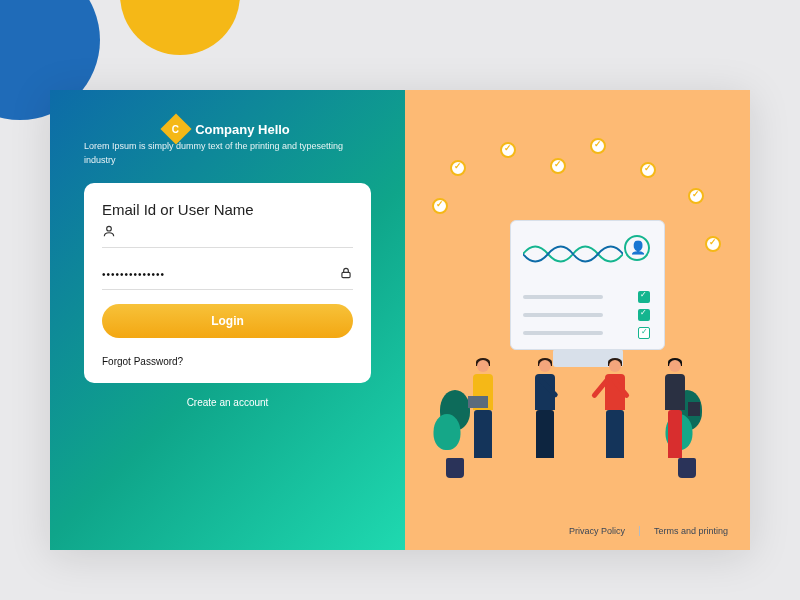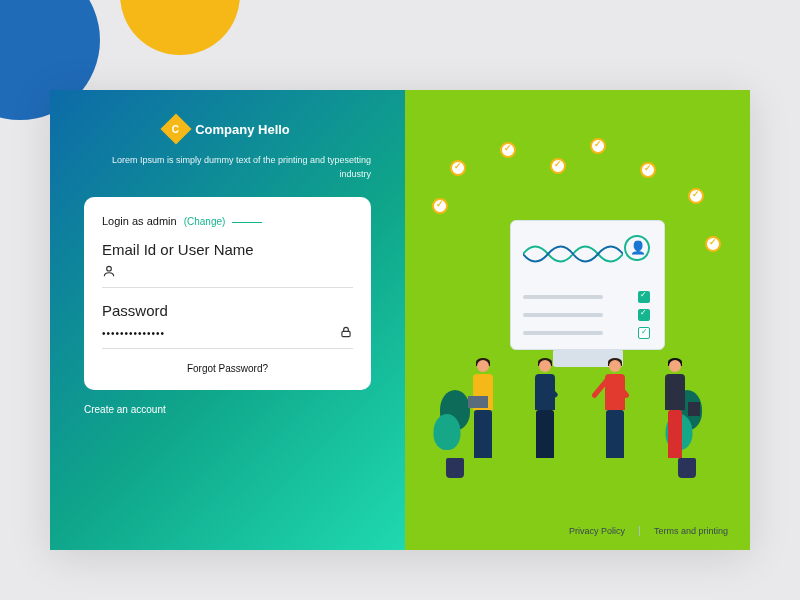--- a/index.html
+++ b/index.html
@@ -43,21 +43,21 @@
 .logo-row { display: flex; align-items: center; gap: 8px; justify-content: center; }
 .logo-mark {
   width: 22px; height: 22px;
   background: #f5b817;
   transform: rotate(45deg);
   display: flex; align-items: center; justify-content: center;
   font-size: 10px; font-weight: 700; color: #fff;
 }
 .logo-mark span { transform: rotate(-45deg); }
 .logo-text { font-size: 13px; font-weight: 700; }
-.tagline { font-size: 9px; text-align: right; margin-top: 14px; opacity: 0.9; line-height: 1.5; }
+.tagline { font-size: 9px; text-align: left; margin-top: 0; opacity: 0.9; line-height: 1.5; }
 .form-card {
   background: #fff;
   border-radius: 10px;
   margin-top: 16px;
   padding: 18px 18px 16px;
   color: #111;
 }
 .login-as { font-size: 11px; font-weight: 500; margin-bottom: 14px; }
 .change-link { color: #14b58f; font-size: 10px; margin-left: 4px; }
 .field-label { font-size: 15px; color: #222; margin-bottom: 2px; }
@@ -74,25 +74,25 @@
   width: 100%;
   background: linear-gradient(180deg, #f7c23a, #f3a712);
   border: none;
   color: #fff;
   font-weight: 600;
   font-size: 12px;
   padding: 10px;
   border-radius: 22px;
   cursor: pointer;
 }
-.forgot { text-align: center; font-size: 10px; margin-top: 10px; color: #111; cursor: pointer; }
-.create-acc { font-size: 10px; margin-top: 14px; color: #fff; cursor: pointer; }
+.forgot { font-size: 10px; margin-top: 18px; color: #111; cursor: pointer; }
+.create-acc { text-align: center; font-size: 10px; margin-top: 14px; color: #fff; cursor: pointer; }
 .right-panel {
   flex: 1;
-  background: #84cc16;
+  background: #fdba74;
   position: relative;
 }
 .illus {
   position: absolute;
   top: 110px; left: 35px;
   width: 280px; height: 260px;
 }
 .monitor {
   position: absolute;
   top: 20px; left: 70px;
@@ -158,47 +158,42 @@
   <div class="left-panel">
     <div class="logo-row">
       <div class="logo-mark">
           <span>C</span>
         </div>
       <div class="logo-text">Company Hello</div>
     </div>
     <div class="tagline">Lorem Ipsum is simply dummy text of the printing and typesetting industry</div>
 
     <div class="form-card">
-      <div class="login-as">
-        <span>Login as admin</span>
-        <span class="change-link">(Change)</span>
-        <span class="underline-slot"></span>
-      </div>
 
       <div class="field-label">Email Id or User Name</div>
       <div class="input-row">
         <span class="input-icon">
           <svg width="14" height="14" viewBox="0 0 24 24" fill="none" stroke="#111" stroke-width="2">
               <circle cx="12" cy="8" r="4"></circle>
               <path d="M4 21c0-4 4-6 8-6s8 2 8 6"></path>
             </svg>
         </span>
       </div>
 
-      <div class="field-label">Password</div>
       <div class="input-row">
         <input class="input-val pw-dots" type="password" value="••••••••••••••" style="">
         <span class="input-icon">
           <svg width="14" height="14" viewBox="0 0 24 24" fill="none" stroke="#111" stroke-width="2">
               <rect x="5" y="11" width="14" height="9" rx="2"></rect>
               <path d="M8 11V8a4 4 0 0 1 8 0v3"></path>
             </svg>
         </span>
       </div>
 
+      <button class="login-btn">Login</button>
       <div class="forgot">Forgot Password?</div>
     </div>
 
     <div class="create-acc">Create an account</div>
   </div>
 
   <div class="right-panel">
     <div class="illus">
       <div class="coin" style="top:-40px;left:10px"></div>
       <div class="coin" style="top:-58px;left:60px"></div>

